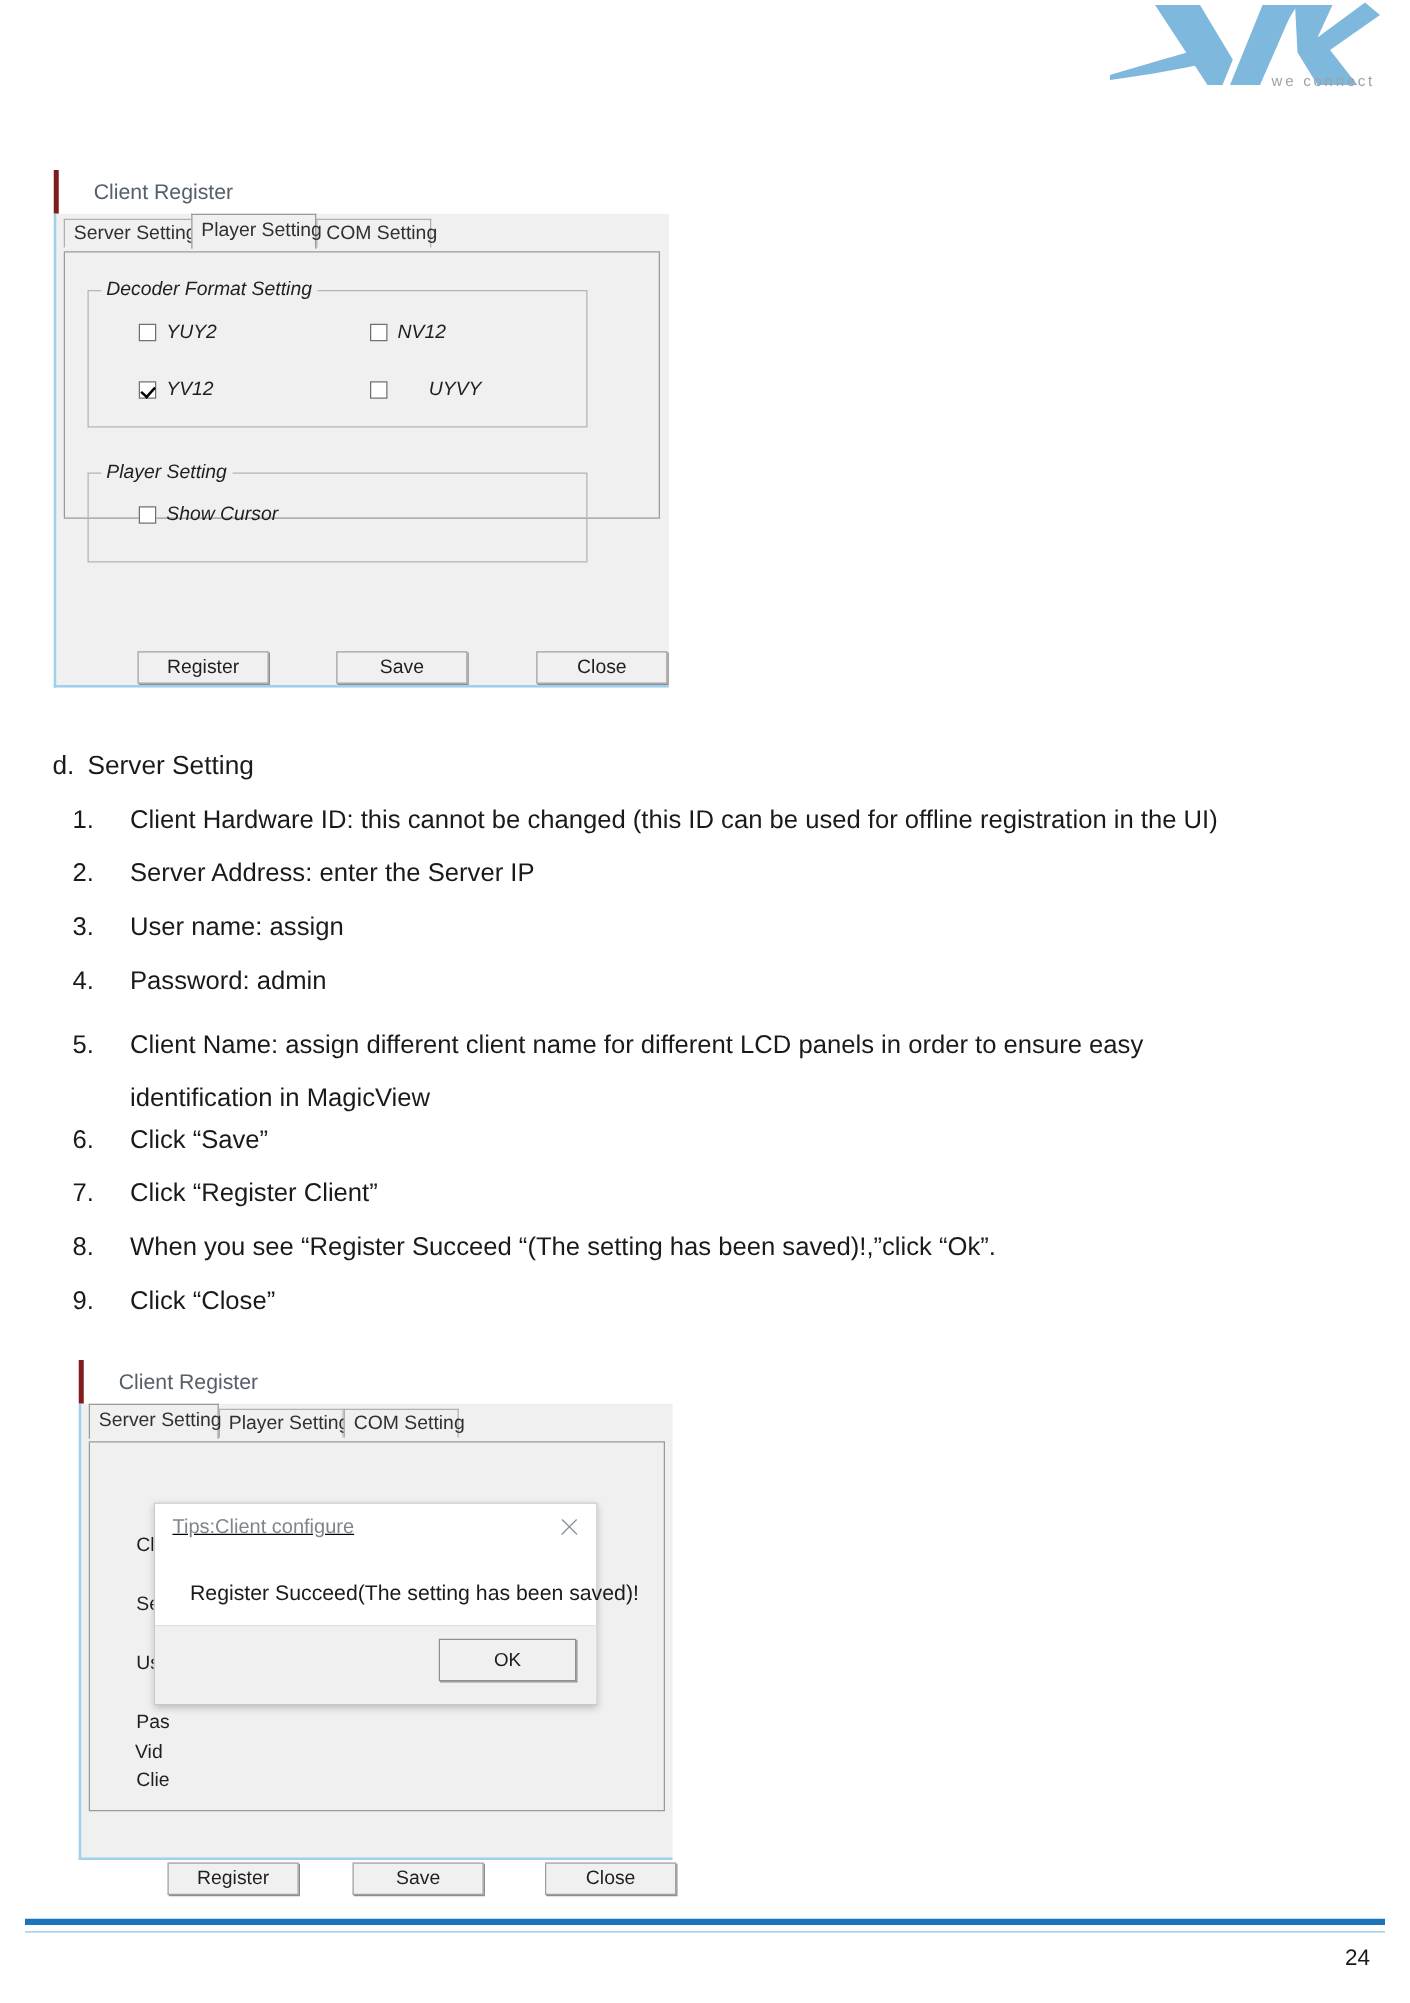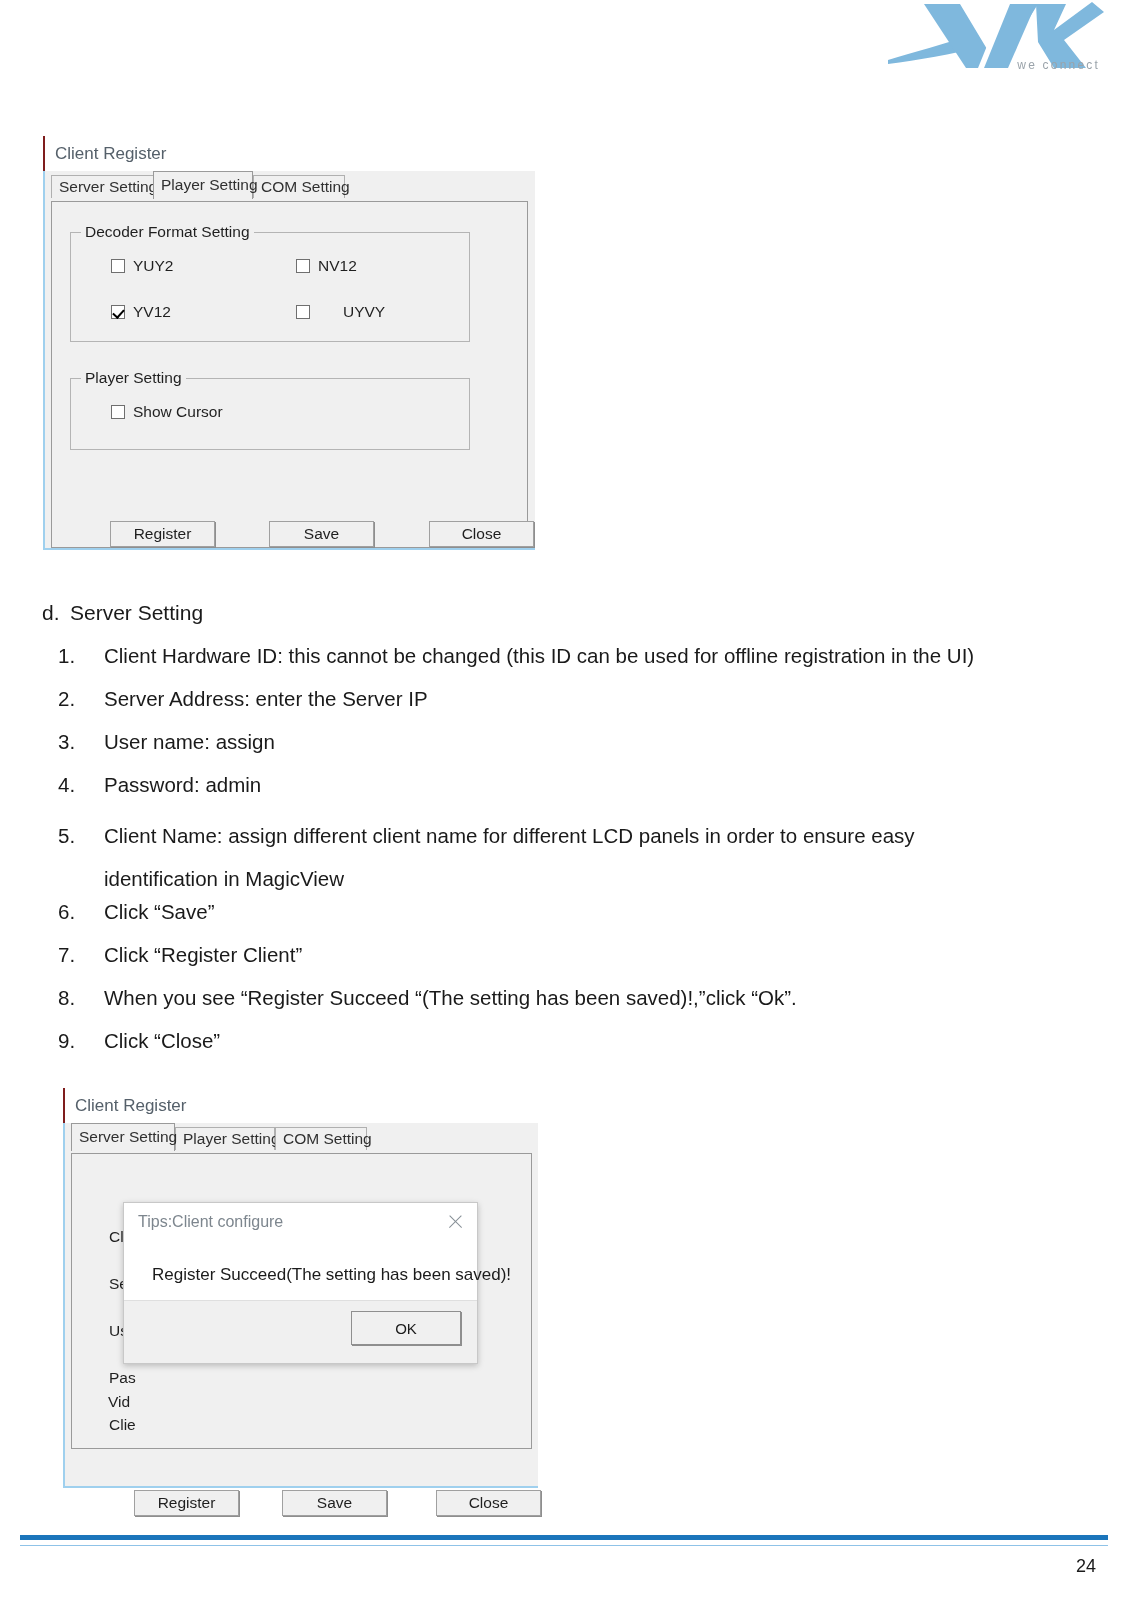--- a/index.html
+++ b/index.html
@@ -80,24 +80,24 @@
 
   
   .dlg {
     position: absolute;
     background: #ffffff;
     box-sizing: border-box;
   }
   .dlg-titlebar {
     height: 35px;
     background: #ffffff;
-    border-left: 2px solid #7f1d1d;
+    border-left: 4px solid #7f1d1d;
     display: flex;
     align-items: center;
-    padding-left: 10px;
+    padding-left: 28px;
     box-sizing: border-box;
   }
   .dlg-title {
     font-size: 17px;
     color: #55606a;
     font-family: "Liberation Sans", sans-serif;
   }
   .dlg-body {
     background: #f0f0f0;
     border-left: 2px solid #9fd0ee;
@@ -262,20 +262,21 @@
     box-shadow: 0 2px 6px rgba(0,0,0,.22);
     box-sizing: border-box;
   }
   .tips-head {
     height: 38px;
     display: flex;
     align-items: center;
     justify-content: space-between;
     padding: 0 10px 0 14px;
     box-sizing: border-box;
+    text-decoration: underline;
   }
   .tips-title {
     font-size: 16px;
     color: #7d868e;
     font-family: "Liberation Sans", sans-serif;
   }
   .tips-close {
     width: 22px;
     height: 22px;
     position: relative;
@@ -380,21 +381,21 @@
         <span>Server Setting</span>
       </div>
       <div class="tab active" style="left:108px; width:100px;">
         <span>Player Setting</span>
       </div>
       <div class="tab" style="left:208px; width:92px;">
         <span>COM Setting</span>
       </div>
     </div>
 
-    <div class="tabpage" style="left:6px; top:30px; width:477px; height:347px;">
+    <div class="tabpage" style="left:6px; top:30px; width:477px; height:214px;font-style:italic;">
 
       <div class="groupbox" style="left:18px; top:30px; width:400px; height:110px;">
         <span class="gb-legend">Decoder Format Setting</span>
 
         <div class="cbrow" style="left:40px; top:24px;">
           <span class="cbbox"></span>
           <span>YUY2</span>
         </div>
         <div class="cbrow" style="left:225px; top:24px;">
           <span class="cbbox"></span>

